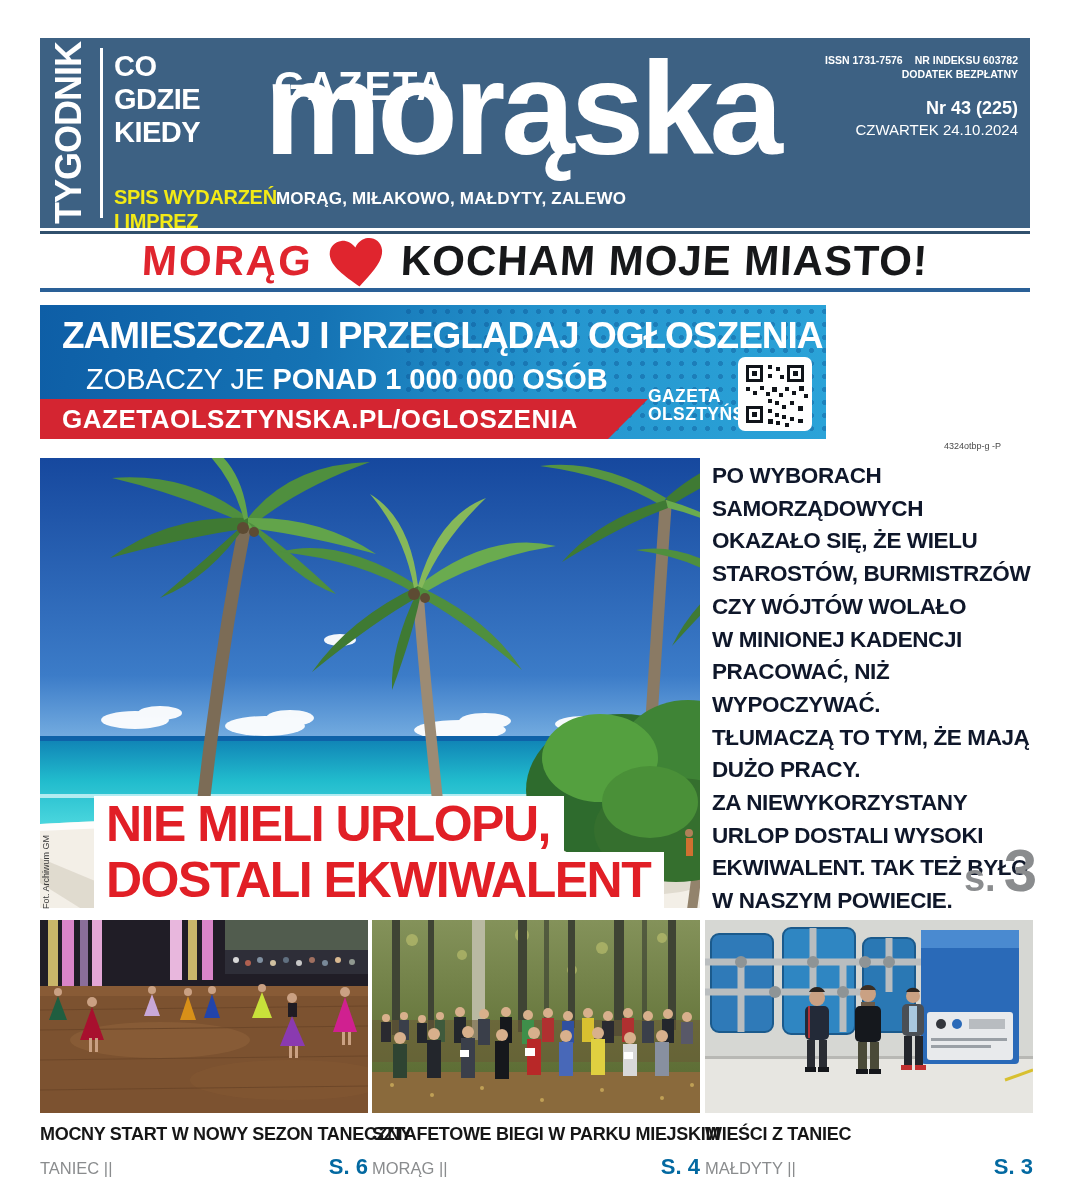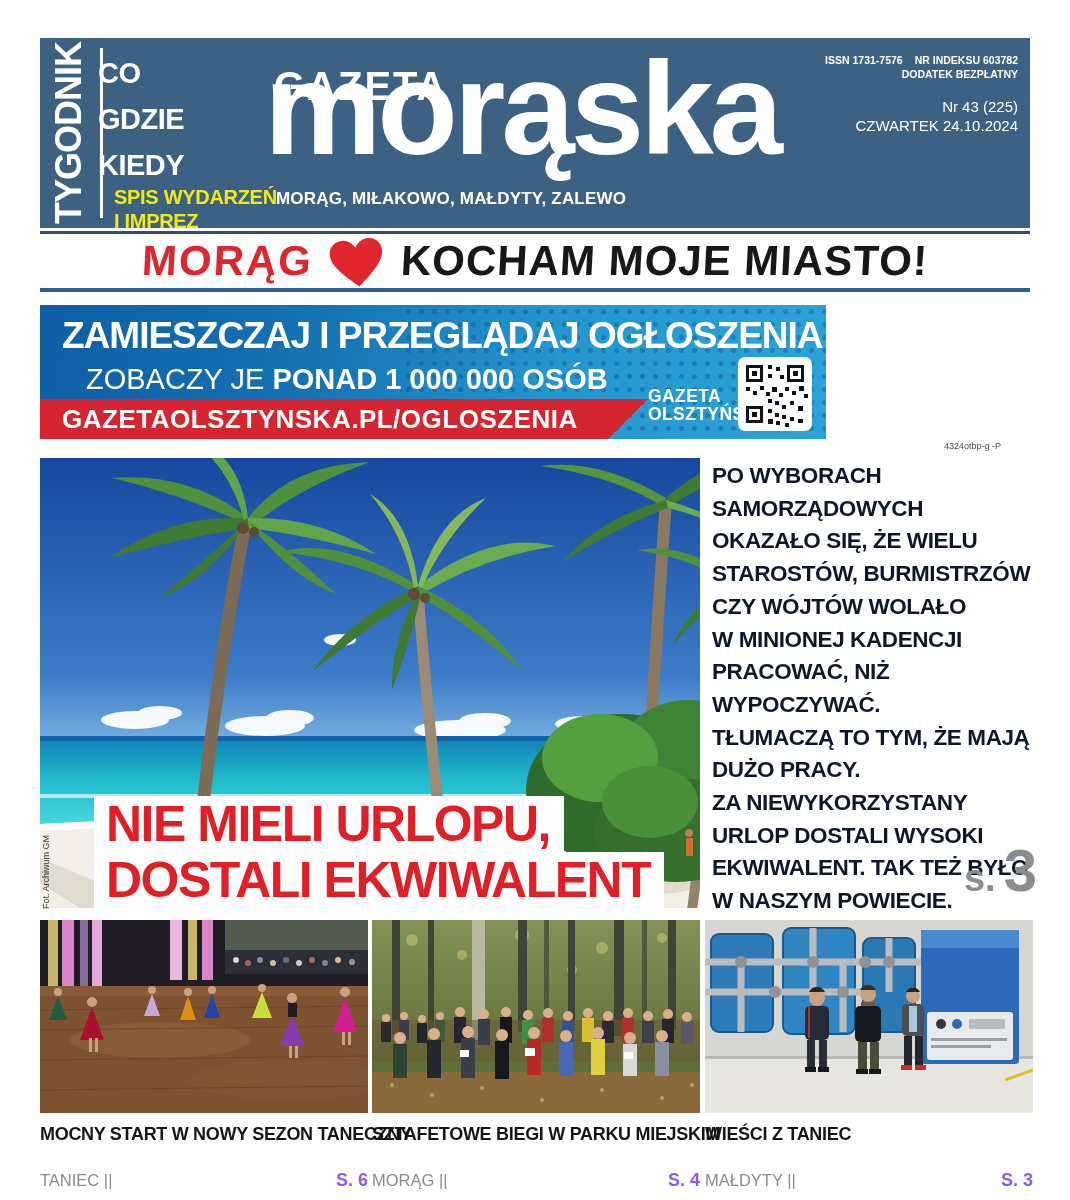--- a/index.html
+++ b/index.html
@@ -4,31 +4,31 @@
 <style>
   html,body{margin:0;padding:0;background:#ffffff;}
   #page{position:relative;width:1070px;height:1200px;background:#ffffff;overflow:hidden;
         font-family:"Liberation Sans",sans-serif;margin:0 auto;}
 
   
   .masthead{position:absolute;left:40px;top:38px;width:990px;height:190px;background:#3d6183;}
   .tygodnik{position:absolute;left:0;top:0;width:58px;height:190px;display:flex;align-items:center;justify-content:center;}
   .tygodnik span{transform:rotate(-90deg);white-space:nowrap;color:#fff;font-weight:800;font-size:36px;letter-spacing:-1px;}
   .mast-vline{position:absolute;left:60px;top:10px;width:3px;height:170px;background:#ffffff;}
-  .cgk{position:absolute;left:58px;top:12px;color:#fff;font-weight:800;font-size:29px;line-height:46px;white-space:pre-line;letter-spacing:-0.5px;}
+  .cgk{position:absolute;left:74px;top:12px;color:#fff;font-weight:800;font-size:29px;line-height:33px;white-space:pre-line;letter-spacing:-0.5px;}
   .spis{position:absolute;left:74px;top:119px;color:#f3ea15;font-weight:800;font-size:20px;line-height:24px;white-space:pre-line;letter-spacing:-0.3px;margin-top:28px;}
   .gazeta{position:absolute;left:234px;top:26px;color:#fff;font-weight:800;font-size:40px;letter-spacing:2px;}
   .big-title{position:absolute;left:224px;top:-24px;color:#fff;font-weight:800;font-size:132px;letter-spacing:-4px;line-height:190px;}
   .regions{position:absolute;left:236px;top:151px;color:#fff;font-weight:800;font-size:17px;letter-spacing:0.2px;}
   .mast-note{position:absolute;left:408px;top:157px;color:#fff;font-weight:700;font-size:8.5px;line-height:10.5px;width:360px;}
   .mast-right{position:absolute;right:12px;top:16px;text-align:right;color:#fff;}
   .mast-right .l1{font-size:10.5px;font-weight:700;}
   .mast-right .l1 .sep{display:inline-block;width:12px;}
   .mast-right .l2{font-size:10.5px;font-weight:700;margin-top:2px;}
-  .mast-right .l3{font-size:15px;font-weight:400;margin-top:18px;}
+  .mast-right .l3{font-size:18px;font-weight:700;margin-top:18px;}
   .mast-right .l4{font-size:15px;font-weight:400;margin-top:2px;text-align:right;}
 
   
   .strip{position:absolute;left:40px;top:231px;width:990px;height:61px;background:#fff;box-sizing:border-box;
          border-top:3px solid #31506d;border-bottom:4px solid #2a6097;
          display:flex;align-items:center;justify-content:center;gap:16px;}
   .strip .city{color:#e0252e;font-weight:800;font-size:42px;letter-spacing:2px;transform:skewX(-3deg);}
   .strip .heart{width:56px;height:52px;transform:rotate(-6deg);margin-top:4px;}
   .strip .slogan{color:#17181a;font-weight:800;font-size:42px;letter-spacing:1px;transform:skewX(-3deg);}
 
@@ -61,23 +61,23 @@
   .lead{position:absolute;left:712px;top:460px;width:330px;color:#0f172a;font-weight:700;
           font-size:22.5px;line-height:32.7px;letter-spacing:-0.4px;white-space:pre-line;}
   .page-ref{position:absolute;left:880px;top:836px;width:155px;display:flex;justify-content:flex-end;align-items:baseline;gap:8px;color:#8a8c8e;}
   .page-ref .p{font-size:38px;font-weight:800;}
   .page-ref .n{font-size:60px;font-weight:800;letter-spacing:-2px;}
 
   
   .teaser{position:absolute;top:920px;height:275px;}
   .teaser svg{display:block;}
   .t-title{margin-top:11px;font-size:18px;font-weight:800;color:#161616;letter-spacing:-0.3px;white-space:nowrap;}
-  .t-row{margin-top:25px;display:flex;justify-content:space-between;align-items:baseline;}
+  .t-row{margin-top:9px;display:flex;justify-content:space-between;align-items:baseline;}
   .t-tag{font-size:16.5px;font-weight:500;color:#8a8c8e;}
-  .t-page{font-size:18px;font-weight:800;color:#8b5cf6;}
+  .t-page{font-size:22px;font-weight:800;color:#0369a1;}
 </style>
 </head>
 <body>
 
 <div id="page">
 
   <div class="masthead">
     <div class="tygodnik">
         <span>TYGODNIK</span>
       </div>

